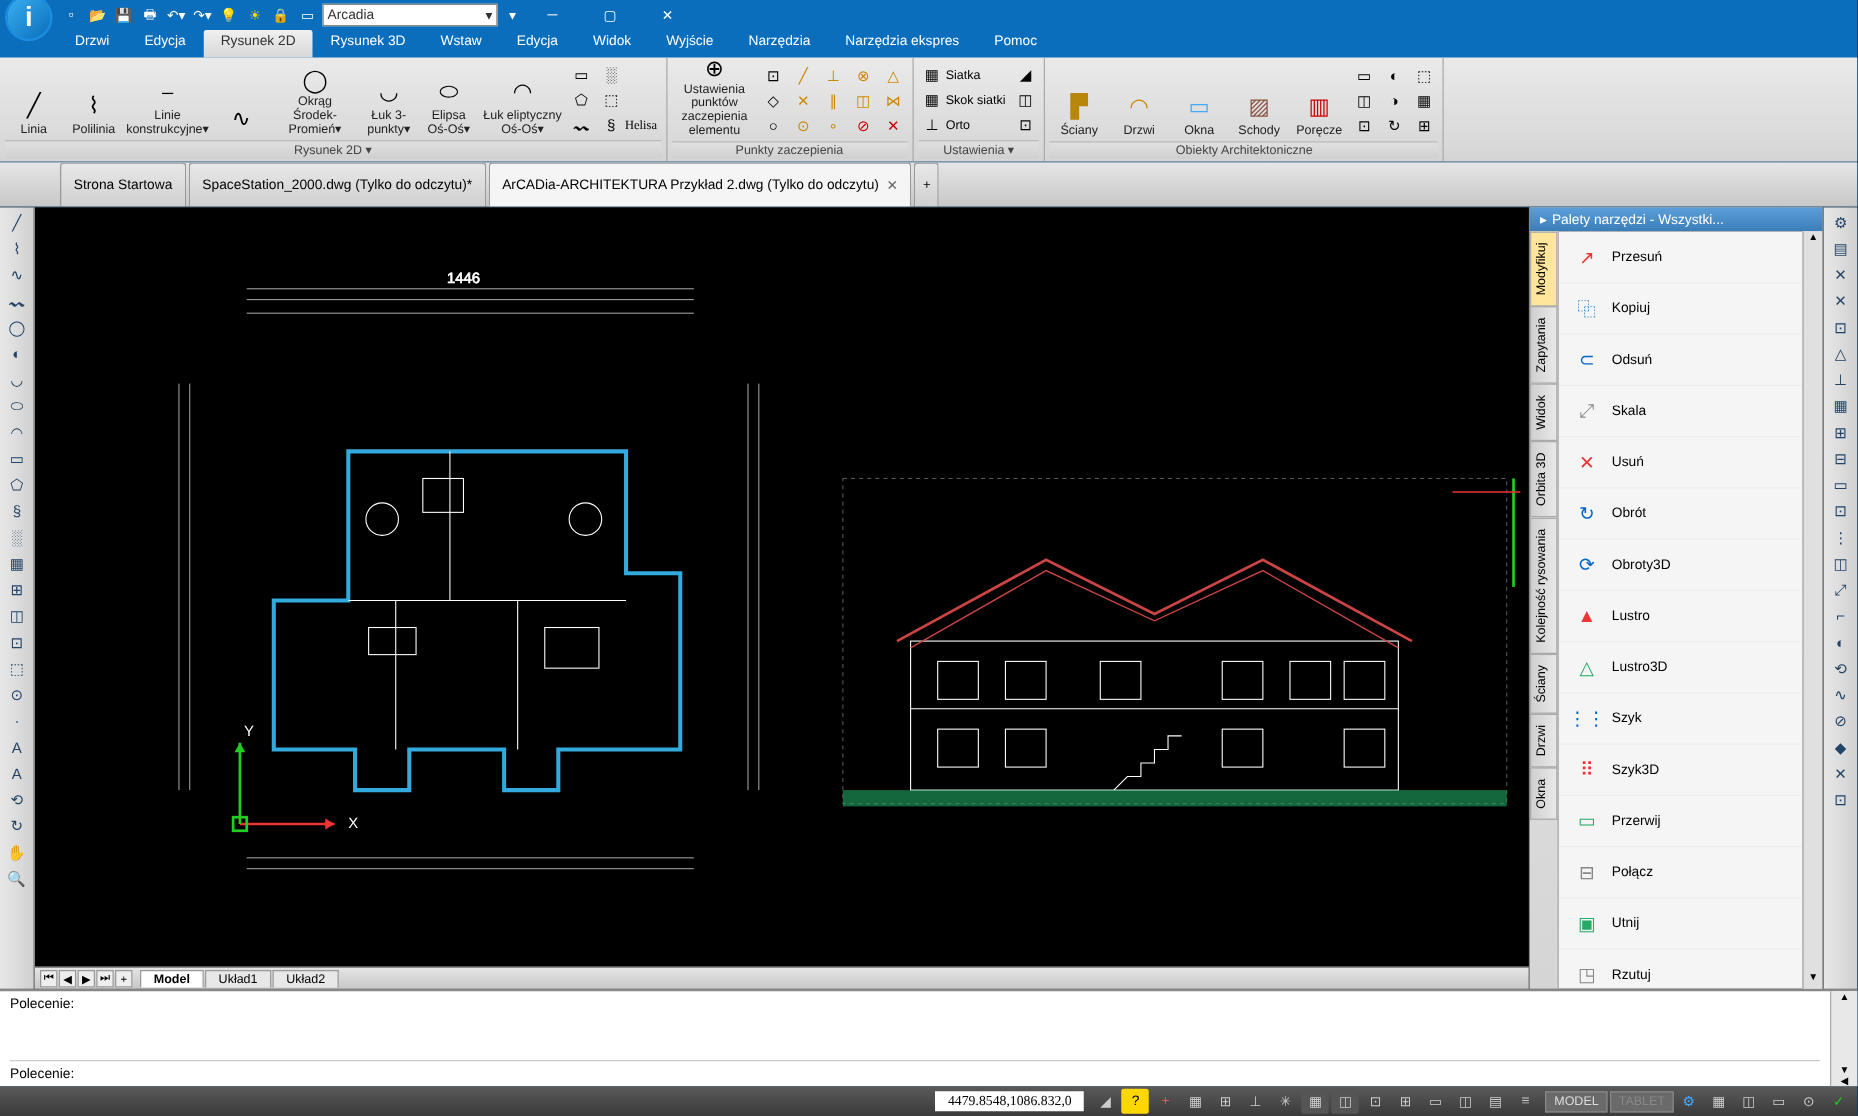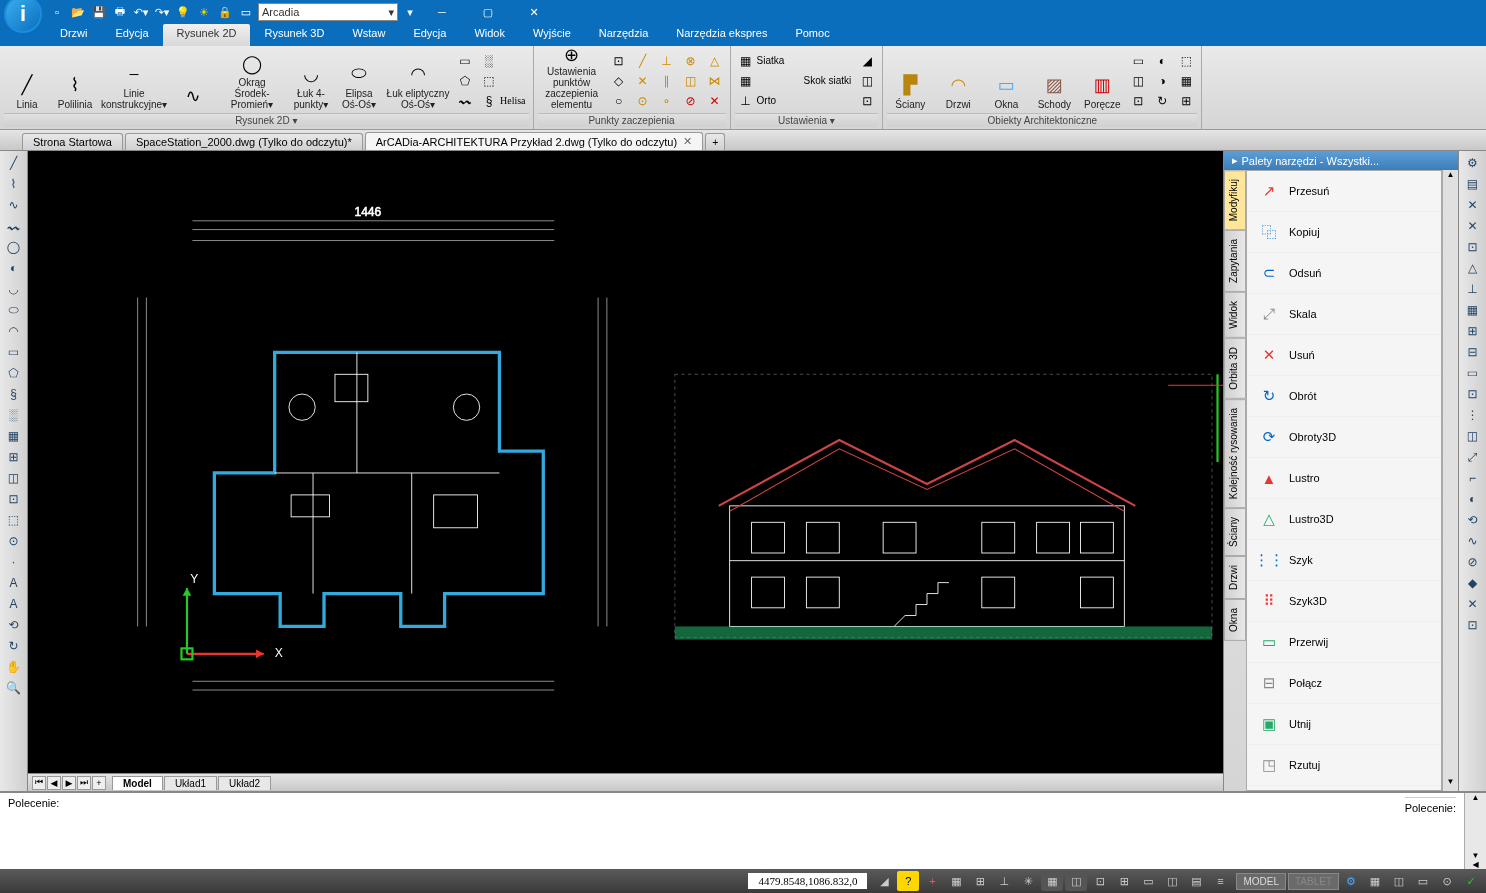--- a/index.html
+++ b/index.html
@@ -19,21 +19,21 @@
 .ribbon-group{border-right:1px solid #aaa;display:flex;flex-direction:column;padding:2px 4px}
 .ribbon-group-items{flex:1;display:flex;align-items:center;gap:2px}
 .ribbon-group-label{text-align:center;font-size:10px;color:#444;padding:1px 0;border-top:1px solid #bbb;background:linear-gradient(#e0e0e0,#d0d0d0)}
 .rib-btn-v{display:flex;flex-direction:column;align-items:center;justify-content:flex-end;width:46px;height:62px;padding:2px;cursor:pointer;border-radius:3px}
 .rib-btn-v.wide{width:68px}
 .rib-icon{width:28px;height:28px;display:flex;align-items:center;justify-content:center;font-size:18px}
 .rib-label{font-size:10px;text-align:center;line-height:1.1;color:#222}
 .rib-col{display:flex;flex-direction:column;gap:1px;height:62px;justify-content:center}
 .rib-small{display:flex;align-items:center;gap:3px;height:19px;padding:0 3px;cursor:pointer;border-radius:2px}
 .rib-small-icon{width:16px;height:16px;display:flex;align-items:center;justify-content:center;font-size:12px}
-.doc-tabs{height:21px;background:linear-gradient(#e5e5e5,#c8c8c8);display:flex;align-items:flex-end;padding-left:22px;border-bottom:1px solid #888}
+.doc-tabs{height:36px;background:linear-gradient(#e5e5e5,#c8c8c8);display:flex;padding-left:48px;border-bottom:1px solid #888}
 .doc-tab{padding:2px 10px;background:linear-gradient(#e8e8e8,#d0d0d0);border:1px solid #999;border-bottom:none;border-radius:3px 3px 0 0;margin-right:2px;cursor:pointer;font-size:10.5px;display:flex;align-items:center;gap:6px}
 .doc-tab.active{background:#f5f5f5;font-weight:500}
 .doc-tab .close-x{font-size:11px;color:#666}
 .workspace{flex:1;display:flex;background:#333;position:relative;min-height:0}
 .left-toolbar,.right-toolbar{width:28px;background:linear-gradient(90deg,#e8e8e8,#d0d0d0);display:flex;flex-direction:column;align-items:center;padding:2px 0;gap:1px;border-right:1px solid #888}
 .right-toolbar{border-left:1px solid #888;border-right:none}
 .tb-btn{width:22px;height:20px;display:flex;align-items:center;justify-content:center;cursor:pointer;color:#246;font-size:12px;border-radius:2px}
 .canvas{flex:1;background:#000;position:relative;overflow:hidden}
 .canvas svg{position:absolute;inset:0;width:100%;height:100%}
 .palette{width:235px;background:linear-gradient(#eaeaea,#d5d5d5);display:flex;flex-direction:column;border-left:1px solid #888}
@@ -44,21 +44,21 @@
 .ptab.active{background:#ffe69a}
 .palette-list{flex:1;background:#f5f5f5;overflow-y:auto;border:1px solid #aaa}
 .palette-item{display:flex;align-items:center;gap:8px;padding:8px 10px;cursor:pointer;border-bottom:1px solid #eee}
 .pi-icon{width:24px;height:24px;display:flex;align-items:center;justify-content:center;font-size:15px}
 .layout-tabs{height:18px;background:linear-gradient(#e5e5e5,#c8c8c8);display:flex;align-items:center;padding-left:4px;border-top:1px solid #888}
 .lt-nav{display:flex;gap:1px;margin-right:6px}
 .lt-btn{width:14px;height:14px;background:#eee;border:1px solid #999;cursor:pointer;display:flex;align-items:center;justify-content:center;font-size:9px}
 .lt-tab{padding:1px 10px;background:#e8e8e8;border:1px solid #999;border-bottom:none;margin-right:1px;cursor:pointer;font-size:10px}
 .lt-tab.active{background:#fff;font-weight:bold}
 .cmd-area{height:78px;background:#fff;border-top:2px solid #888;display:flex}
-.cmd-hist{flex:1;padding:4px 8px;font-family:Consolas,monospace;font-size:12px;overflow-y:auto;display:flex;flex-direction:row;justify-content:space-between}
+.cmd-hist{flex:1;padding:4px 8px;font-family:Consolas,monospace;font-size:12px;overflow-y:auto;display:flex;flex-direction:column;justify-content:space-between}
 .cmd-hist .line{color:#000}
 .cmd-scroll{width:22px;background:#e8e8e8;border-left:1px solid #aaa;display:flex;flex-direction:column;align-items:center}
 .statusbar{height:24px;background:linear-gradient(#5a5a5a,#3a3a3a);display:flex;align-items:center;color:#ddd;font-size:10px}
 .status-left{flex:1}
 .status-coords{background:#fff;color:#000;padding:2px 10px;font-family:Liberation Serif, serif;font-size:11px;margin-right:6px}
 .status-icons{display:flex;gap:2px;margin-right:4px}
 .st-btn{width:22px;height:20px;display:flex;align-items:center;justify-content:center;cursor:pointer;color:#ccc;border-radius:2px;font-size:11px}
 .st-btn.on{background:#555}
 .st-btn.yellow{background:#ffd700;color:#000}
 .st-badge{padding:2px 6px;background:#6a6a6a;color:#ddd;font-size:10px;border:1px solid #888;margin:0 1px}
@@ -127,21 +127,21 @@
           <div class="rib-icon">∿</div>
         </div>
         <div class="rib-btn-v wide">
           <div class="rib-icon">◯</div>
           <div class="rib-label">Okrąg
 Środek-Promień▾</div>
         </div>
         <div class="rib-btn-v">
           <div class="rib-icon">◡</div>
           <div class="rib-label">Łuk
-4-punkty▾</div>
+3-punkty▾</div>
         </div>
         <div class="rib-btn-v">
           <div class="rib-icon">⬭</div>
           <div class="rib-label">Elipsa
 Oś-Oś▾</div>
         </div>
         <div class="rib-btn-v wide">
           <div class="rib-icon">◠</div>
           <div class="rib-label">Łuk eliptyczny
 Oś-Oś▾</div>
@@ -239,21 +239,21 @@
     </div>
     <div class="ribbon-group">
       <div class="ribbon-group-items">
         <div class="rib-col">
           <div class="rib-small">
             <div class="rib-small-icon">▦</div>
             <span style="font-size: 10px;">Siatka</span>
           </div>
           <div class="rib-small">
             <div class="rib-small-icon">▦</div>
-            <span style="font-size: 10px; margin-left: 47px;">Skok siatki</span>
+            <span style="font-size: 10px;">Skok siatki</span>
           </div>
           <div class="rib-small">
             <div class="rib-small-icon">⊥</div>
             <span style="font-size: 10px;">Orto</span>
           </div>
         </div>
         <div class="rib-col">
           <div class="rib-small">
             <div class="rib-small-icon">◢</div>
           </div>

